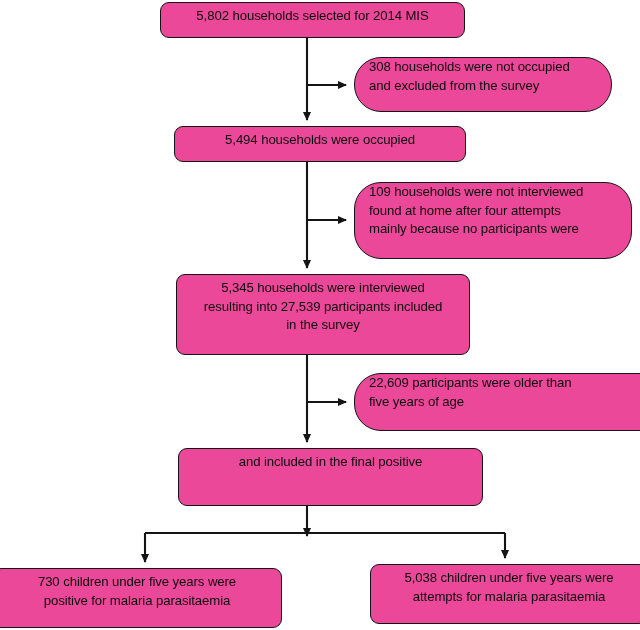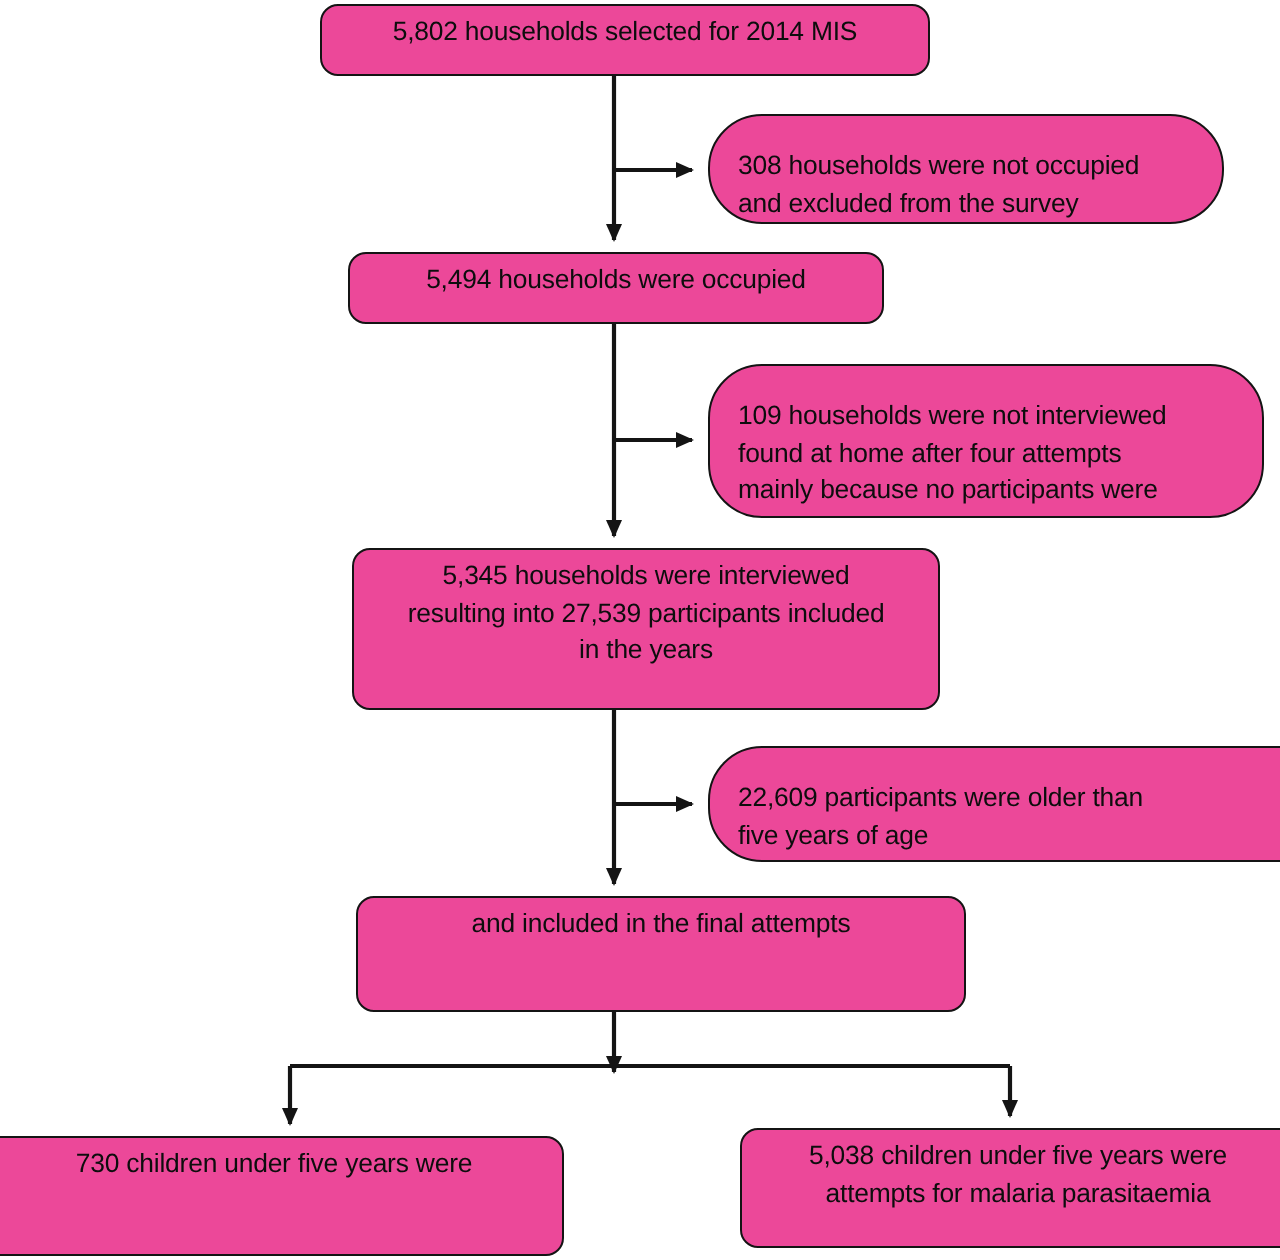--- a/index.html
+++ b/index.html
@@ -44,26 +44,26 @@
     white-space: nowrap;
   }
   .node.center {
     align-items: center;
     text-align: center;
     padding: 4px 10px;
   }
   .node.left {
     align-items: flex-start;
     text-align: left;
-    padding: 16px 14px;
+    padding: 0 14px;
     border-radius: 27px;
   }
   
   #node-selected    { left: 160px; top: 2px;   width: 305px; height: 36px; }
-  #node-occupied    { left: 174px; top: 126px; width: 268px; height: 36px; }
+  #node-occupied    { left: 174px; top: 126px; width: 292px; height: 36px; }
   #node-interviewed { left: 176px; top: 274px; width: 294px; height: 81px; }
   #node-children    { left: 178px; top: 448px; width: 305px; height: 58px; }
   
   #node-not-occupied   { left: 354px; top: 57px;  width: 258px; height: 55px; }
   #node-not-interviewed{ left: 354px; top: 182px; width: 278px; height: 77px; }
   #node-older-than-five{ left: 354px; top: 373px; width: 336px; height: 58px; }
   
   #node-positive { left: -8px;  top: 568px; width: 290px; height: 60px; }
   #node-negative { left: 370px; top: 564px; width: 278px; height: 60px; }
 </style>
@@ -117,34 +117,35 @@
 
   <div class="node left" id="node-not-interviewed">
     <span class="line">109 households were not interviewed</span>
     <span class="line">found at home after four attempts</span>
     <span class="line">mainly because no participants were</span>
   </div>
 
   <div class="node center" id="node-interviewed">
     <span class="line">5,345 households were interviewed</span>
     <span class="line">resulting into 27,539 participants included</span>
-    <span class="line">in the years</span>
+    <span class="line">in the survey</span>
   </div>
 
   <div class="node left" id="node-older-than-five">
     <span class="line">22,609 participants were older than</span>
     <span class="line">five years of age</span>
   </div>
 
   <div class="node center" id="node-children">
-    <span class="line">and included in the final attempts</span>
+    <span class="line">and included in the final positive</span>
   </div>
 
   <div class="node center" id="node-positive">
     <span class="line">730 children under five years were</span>
+    <span class="line">positive for malaria parasitaemia</span>
   </div>
 
   <div class="node center" id="node-negative">
     <span class="line">5,038 children under five years were</span>
     <span class="line">attempts for malaria parasitaemia</span>
   </div>
 
 </div>
 
 </body></html>

